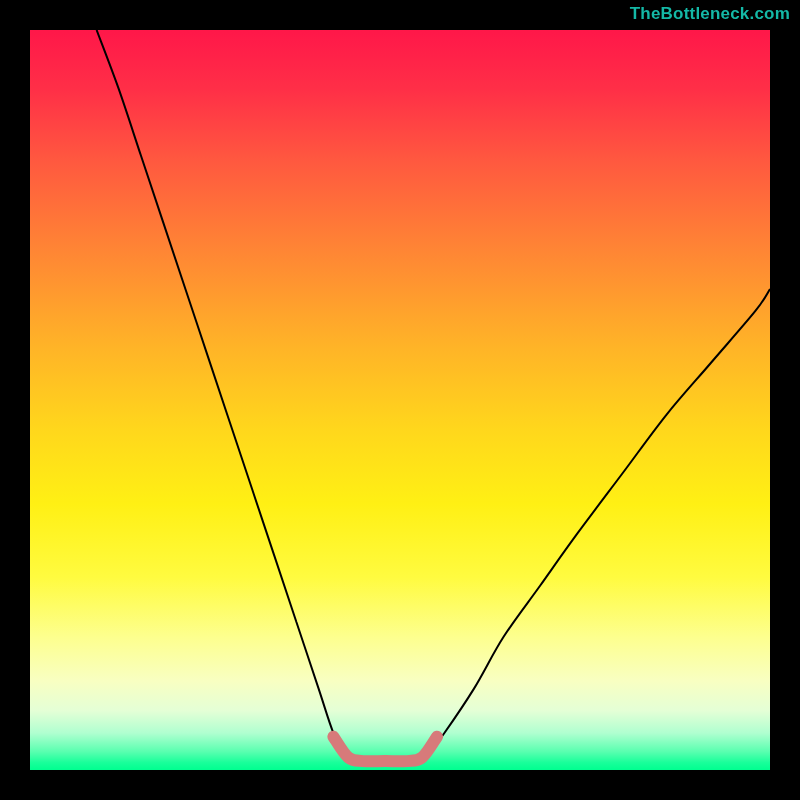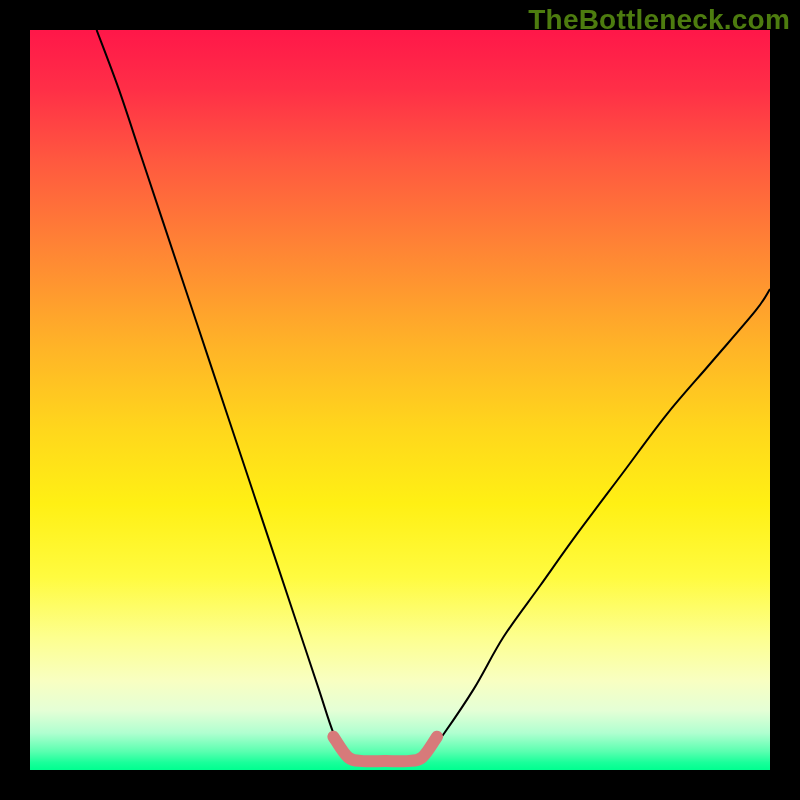--- a/index.html
+++ b/index.html
@@ -49,22 +49,22 @@
       #b0ffd0 95%,
       #5affb0 97.5%,
       #19ff9a 99%,
       #00ff90 100%
     );
   }
   .watermark {
     position: absolute;
     top: 4px;
     right: 10px;
-    color: #4d7c0f;
-    font-size: 28px;
+    color: #14b8a6;
+    font-size: 17px;
     font-weight: 600;
     letter-spacing: 0.2px;
     user-select: none;
   }
   svg.curves {
     position: absolute;
     left: 0;
     top: 0;
     width: 100%;
     height: 100%;

